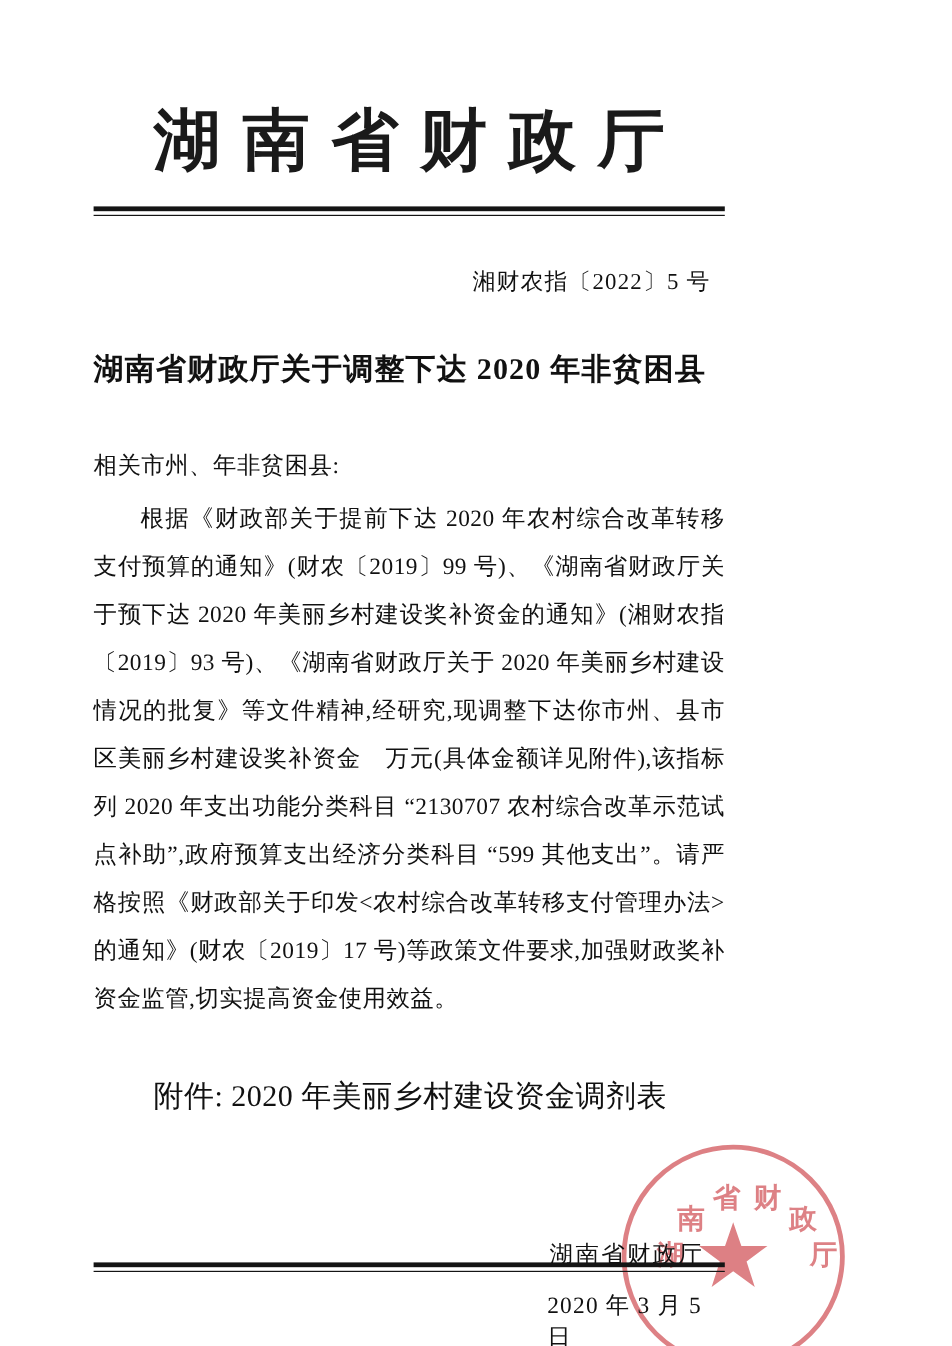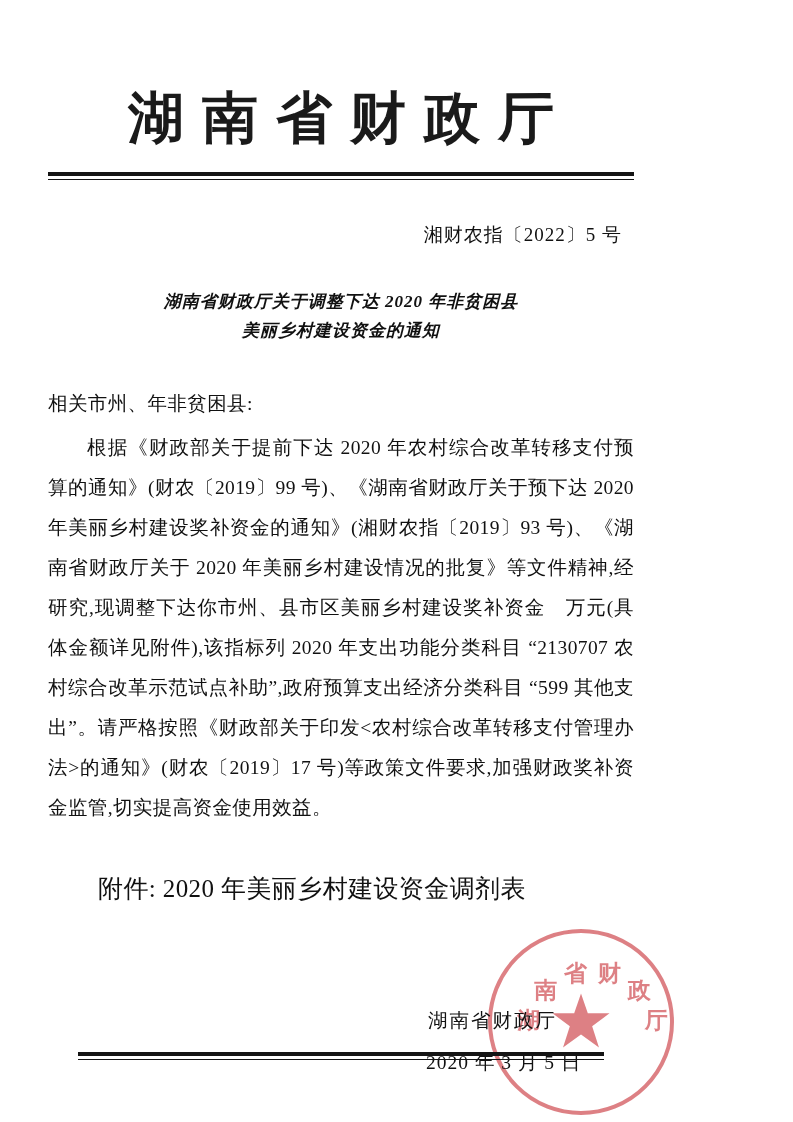--- a/index.html
+++ b/index.html
@@ -13,21 +13,21 @@
     font-family: "Liberation Serif", "DejaVu Serif", serif;
     color: #111;
     position: relative;
     overflow: hidden;
   }
   .page {
     position: relative;
     width: 682px;
     height: 1122px;
     box-sizing: border-box;
-    padding: 0 48px;
+    padding: 0 78px;
   }
 
   
   .letterhead {
     padding-top: 86px;
     text-align: center;
   }
   .letterhead-title {
     font-family: "Liberation Serif", "DejaVu Serif", serif;
     font-size: 56px;
@@ -57,26 +57,24 @@
     margin-top: 42px;
     text-align: right;
     font-size: 19px;
     letter-spacing: 1px;
     padding-right: 12px;
   }
 
   
   .doc-title {
     margin-top: 40px;
-    text-align: center;
-    font-size: 17px;
+    font-size: 25px;
     font-weight: bold;
     line-height: 1.7;
     letter-spacing: 1px;
-    font-style: italic;
   }
   .doc-title .line {
     display: block;
   }
 
   
   .body-block {
     margin-top: 38px;
     font-size: 19.5px;
     line-height: 2.05;
@@ -178,21 +176,20 @@
     <div class="rule-group">
       <div class="rule-thick"></div>
       <div class="rule-thin"></div>
     </div>
   </div>
 
   <div class="doc-number">湘财农指〔2022〕5 号</div>
 
   <div class="doc-title">
     <span class="line">湖南省财政厅关于调整下达 2020 年非贫困县</span>
-    <span class="line">美丽乡村建设资金的通知</span>
   </div>
 
   <div class="body-block">
     <div class="salutation">相关市州、年非贫困县:</div>
     <p class="para">根据《财政部关于提前下达 2020 年农村综合改革转移支付预算的通知》(财农〔2019〕99 号)、《湖南省财政厅关于预下达 2020 年美丽乡村建设奖补资金的通知》(湘财农指〔2019〕93 号)、《湖南省财政厅关于 2020 年美丽乡村建设情况的批复》等文件精神,经研究,现调整下达你市州、县市区美丽乡村建设奖补资金　万元(具体金额详见附件),该指标列 2020 年支出功能分类科目 “2130707 农村综合改革示范试点补助”,政府预算支出经济分类科目 “599 其他支出”。请严格按照《财政部关于印发&lt;农村综合改革转移支付管理办法&gt;的通知》(财农〔2019〕17 号)等政策文件要求,加强财政奖补资金监管,切实提高资金使用效益。</p>
   </div>
 
   <div class="attachment">附件: 2020 年美丽乡村建设资金调剂表</div>
 
   <div class="signature">

